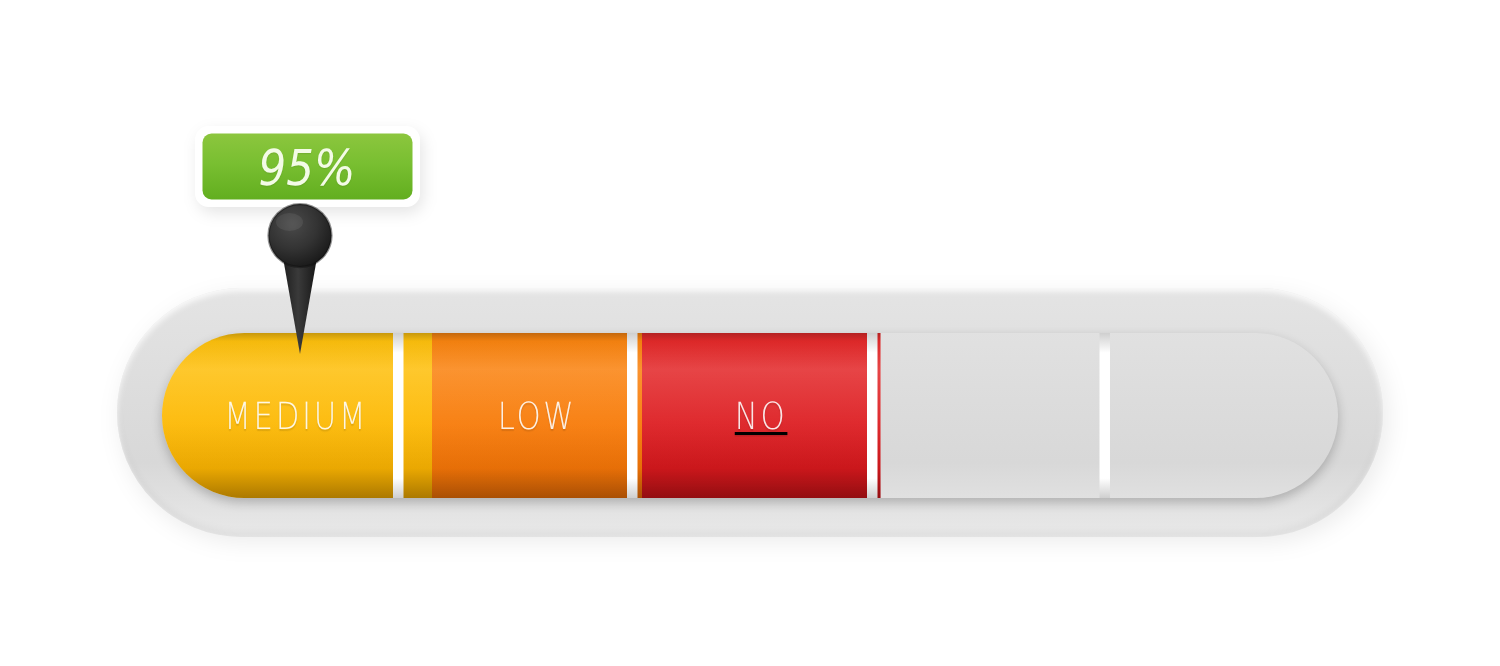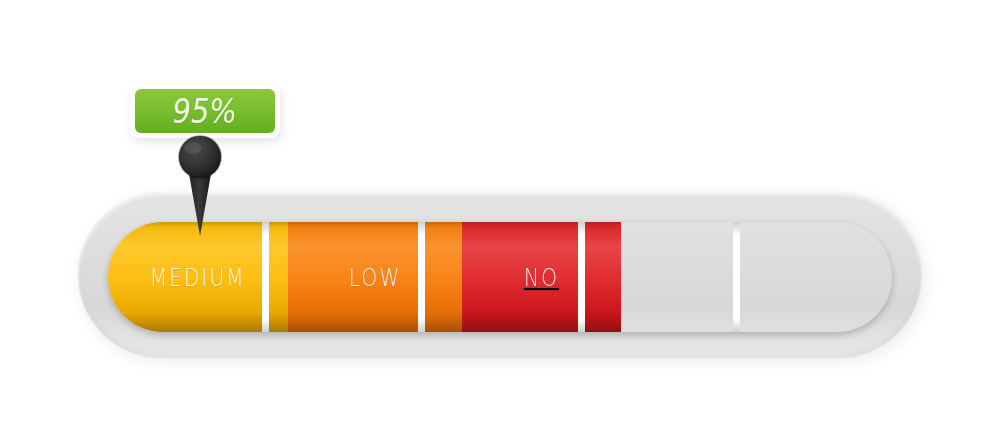--- a/index.html
+++ b/index.html
@@ -176,21 +176,21 @@
   <div class="track"></div>
 
   <div class="bar-wrap">
 
 
 
     <div class="seg" style="width:180px;background:linear-gradient(180deg,#ffc20e 0%,#fdba05 50%,#f6ae00 100%);">
       <span class="seg-label">MEDIUM</span>
     </div>
 
-    <div class="seg" style="width:174px;background:linear-gradient(180deg,#fb8611 0%,#f87c0a 50%,#f37206 100%);">
+    <div class="seg" style="width:140px;background:linear-gradient(180deg,#fb8611 0%,#f87c0a 50%,#f37206 100%);">
       <span class="seg-label">LOW</span>
     </div>
 
     <div class="seg" style="width:159px;background:linear-gradient(180deg,#e62b2b 0%,#de2024 50%,#d31419 100%);text-decoration:underline;">
       <span class="seg-label">NO</span>
     </div>
 
   </div>
 
   <div class="track-inner-shade"></div>

